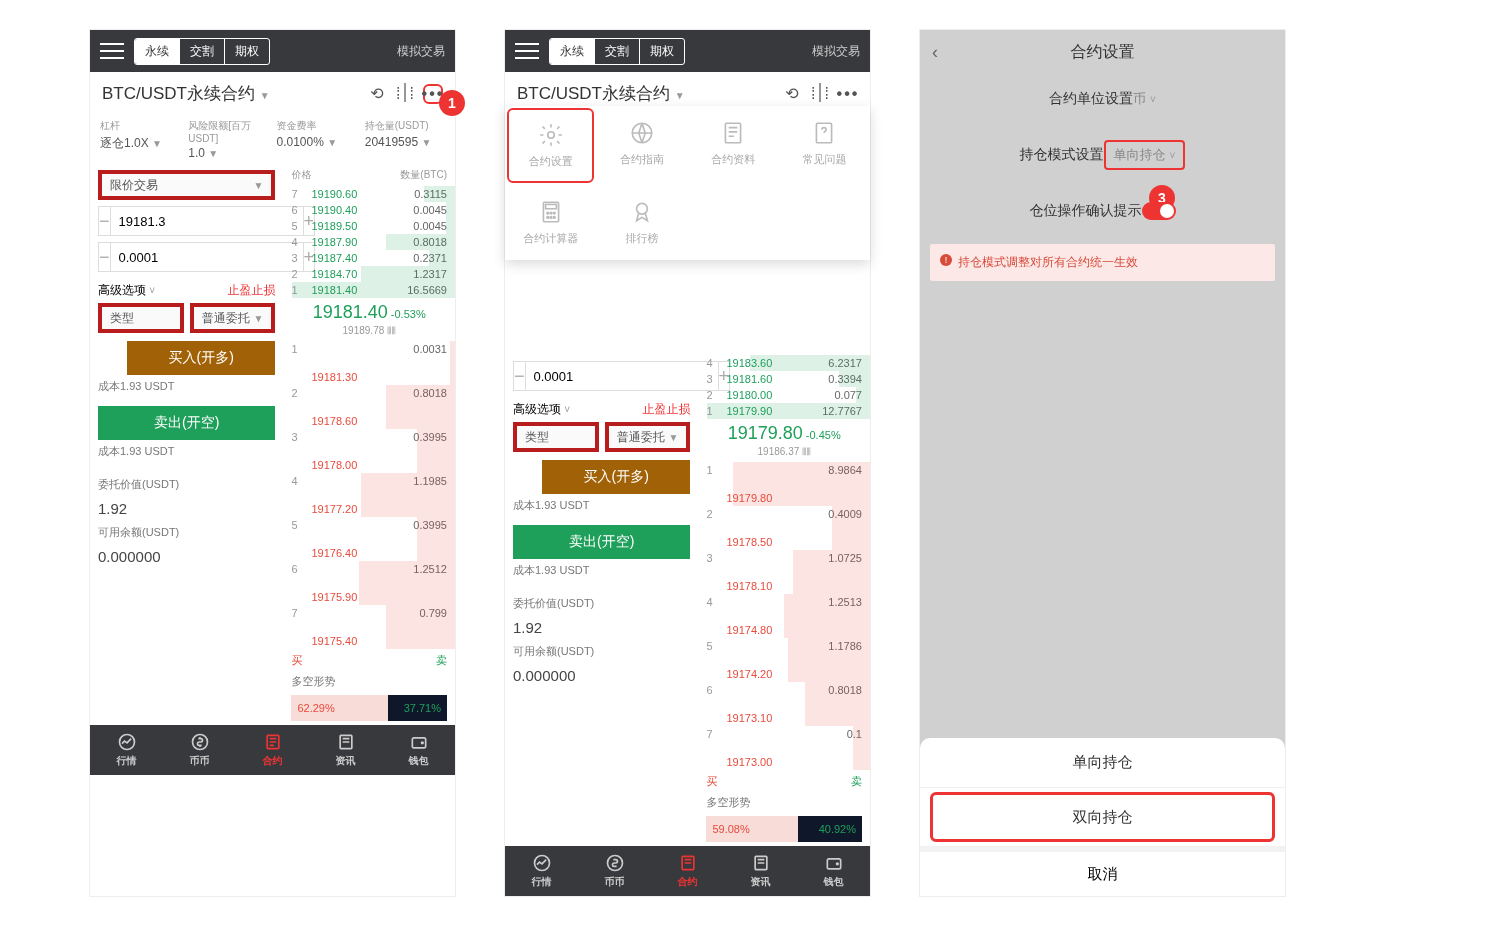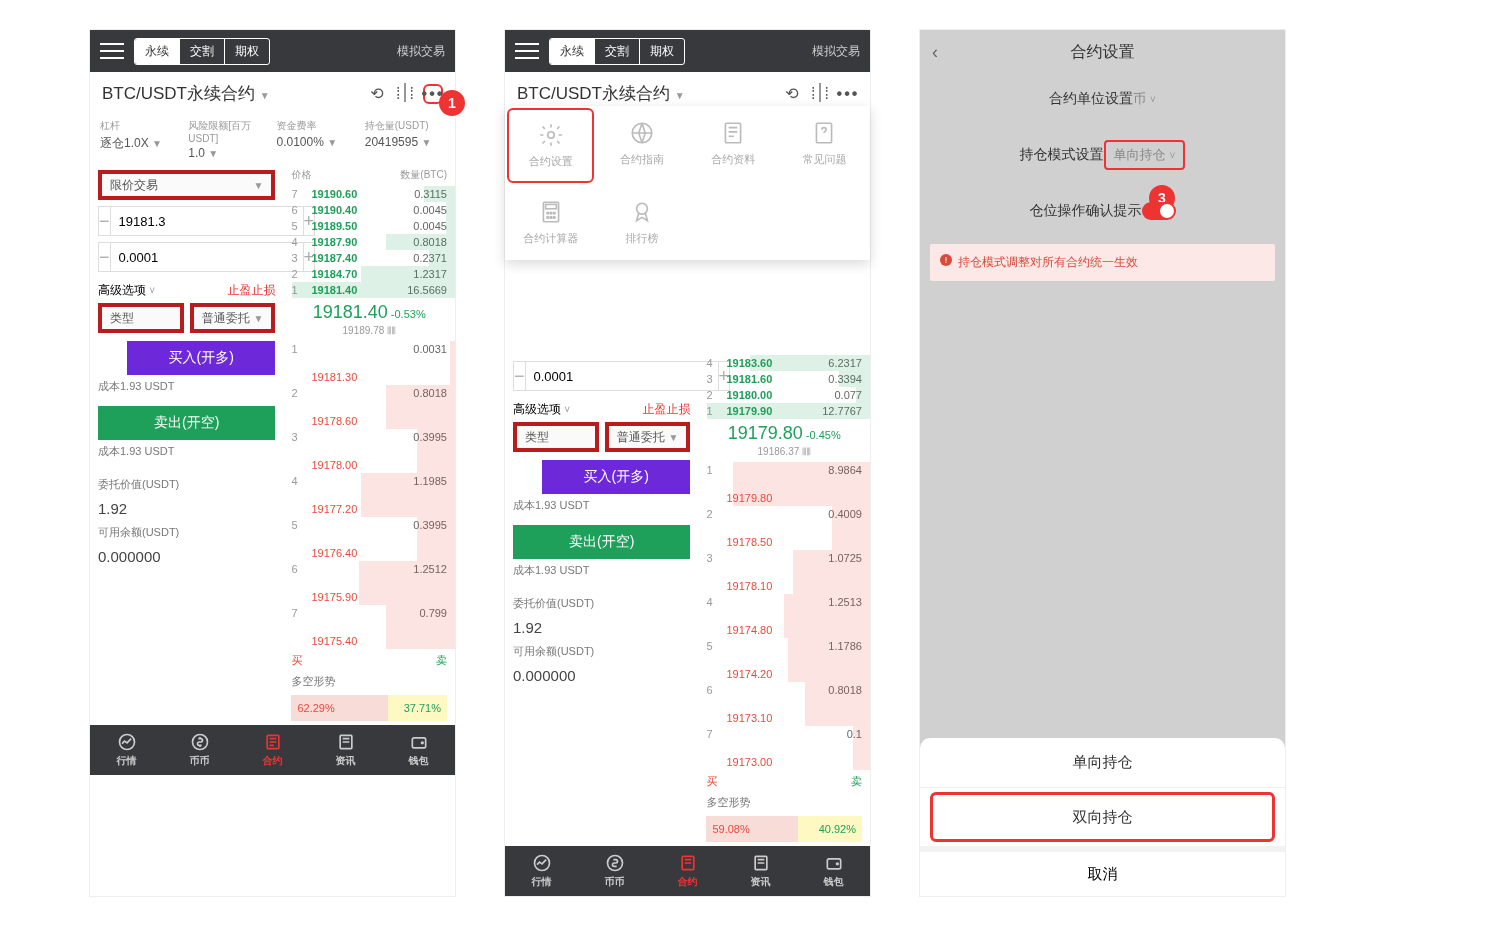--- a/index.html
+++ b/index.html
@@ -29,42 +29,42 @@
 .select, .input { border: 4px solid #b91c1c; background: #fafafa; height: 30px; display: flex; align-items: center; padding: 0 8px; font-size: 12px; color: #555; margin-bottom: 6px; }
 .select .chev { margin-left: auto; }
 .numinput { display: flex; align-items: center; margin-bottom: 6px; }
 .pm { width: 28px; height: 30px; border: 1px solid #ddd; display: flex; align-items: center; justify-content: center; color: #aaa; font-size: 18px; }
 .numinput input { flex: 1; border: 1px solid #ddd; border-left: none; border-right: none; height: 30px; padding: 0 8px; font-size: 13px; }
 .adv { display: flex; justify-content: space-between; font-size: 12px; padding: 4px 0; }
 .adv .sl { color: #e33; }
 .typerow { display: flex; gap: 6px; margin: 0 0; }
 .typerow .select { flex: 1; margin: 0; }
 .btn { height: 34px; display: flex; align-items: center; justify-content: center; color: #fff; font-size: 14px; margin-top: 8px; }
-.btn.red { background: #6d28d9; margin-left: 29px; }
+.btn.red { background: #a16207; margin-left: 29px; }
 .btn.green { background: #1fa05a; }
 .meta { font-size: 11px; color: #777; padding: 4px 0; }
 .obhdr { display: flex; justify-content: space-between; padding: 4px 8px; color: #999; font-size: 10px; }
 .obrow { display: flex; padding: 2px 8px; position: relative; }
 .obrow .idx { width: 12px; color: #999; }
 .obrow .price { flex: 1; text-align: left; padding-left: 8px; }
 .obrow .qty { text-align: right; color: #666; }
-.obrow.ask .price { color: #1fa05a; font-weight: bold; }
+.obrow.ask .price { color: #1fa05a; }
 .obrow.bid .price { color: #ea4a3b; margin-top: 28px; }
 .obrow .bar { position: absolute; right: 0; top: 0; bottom: 0; opacity: 0.15; }
 .obrow.ask .bar { background: #1fa05a; }
 .obrow.bid .bar { background: #ea4a3b; }
 .mid { padding: 4px 8px; text-align: center; }
 .mid .mp { font-size: 18px; color: #1fa05a; font-weight: 500; }
 .mid .chg { font-size: 11px; color: #1fa05a; }
 .mid .idx { font-size: 10px; color: #999; margin-top: 2px; }
 .bs { display: flex; justify-content: space-between; padding: 4px 8px; font-size: 11px; }
 .bs .b { color: #ea4a3b; } .bs .s { color: #1fa05a; }
 .ratio { display: flex; margin: 4px 8px; height: 26px; font-size: 11px; }
 .ratio .b { background: #f8dcd8; color: #ea4a3b; display: flex; align-items: center; padding: 0 6px; }
-.ratio .s { background: #fef9c3; color: #1fa05a; display: flex; align-items: center; justify-content: flex-end; padding: 0 6px; }
+.ratio .s { background: #0f172a; color: #1fa05a; display: flex; align-items: center; justify-content: flex-end; padding: 0 6px; }
 .bottombar { background: #38393d; height: 50px; display: flex; font-weight: bold; }
 .bbitem { flex: 1; display: flex; flex-direction: column; align-items: center; justify-content: center; color: #ccc; font-size: 10px; gap: 2px; }
 .bbitem.active { color: #e33; }
 .bbitem svg { width: 20px; height: 20px; }
 .menu { position: absolute; top: 76px; left: 0; right: 0; background: #fff; box-shadow: 0 4px 12px rgba(0,0,0,0.15); display: flex; flex-wrap: wrap; z-index: 5; }
 .mi { width: 25%; display: flex; flex-direction: column; align-items: center; gap: 6px; padding: 14px 0; color: #aaa; font-size: 11px; }
 .mi svg { width: 26px; height: 26px; stroke: #bbb; fill: none; stroke-width: 1.5; }
 .mi.hl { border: 2px solid #e33; border-radius: 6px; margin: 2px; width: calc(25% - 4px); padding: 12px 0; }
 
 .s3 { background: #f5f5f5; position: relative; display: flex; flex-direction: column; }

